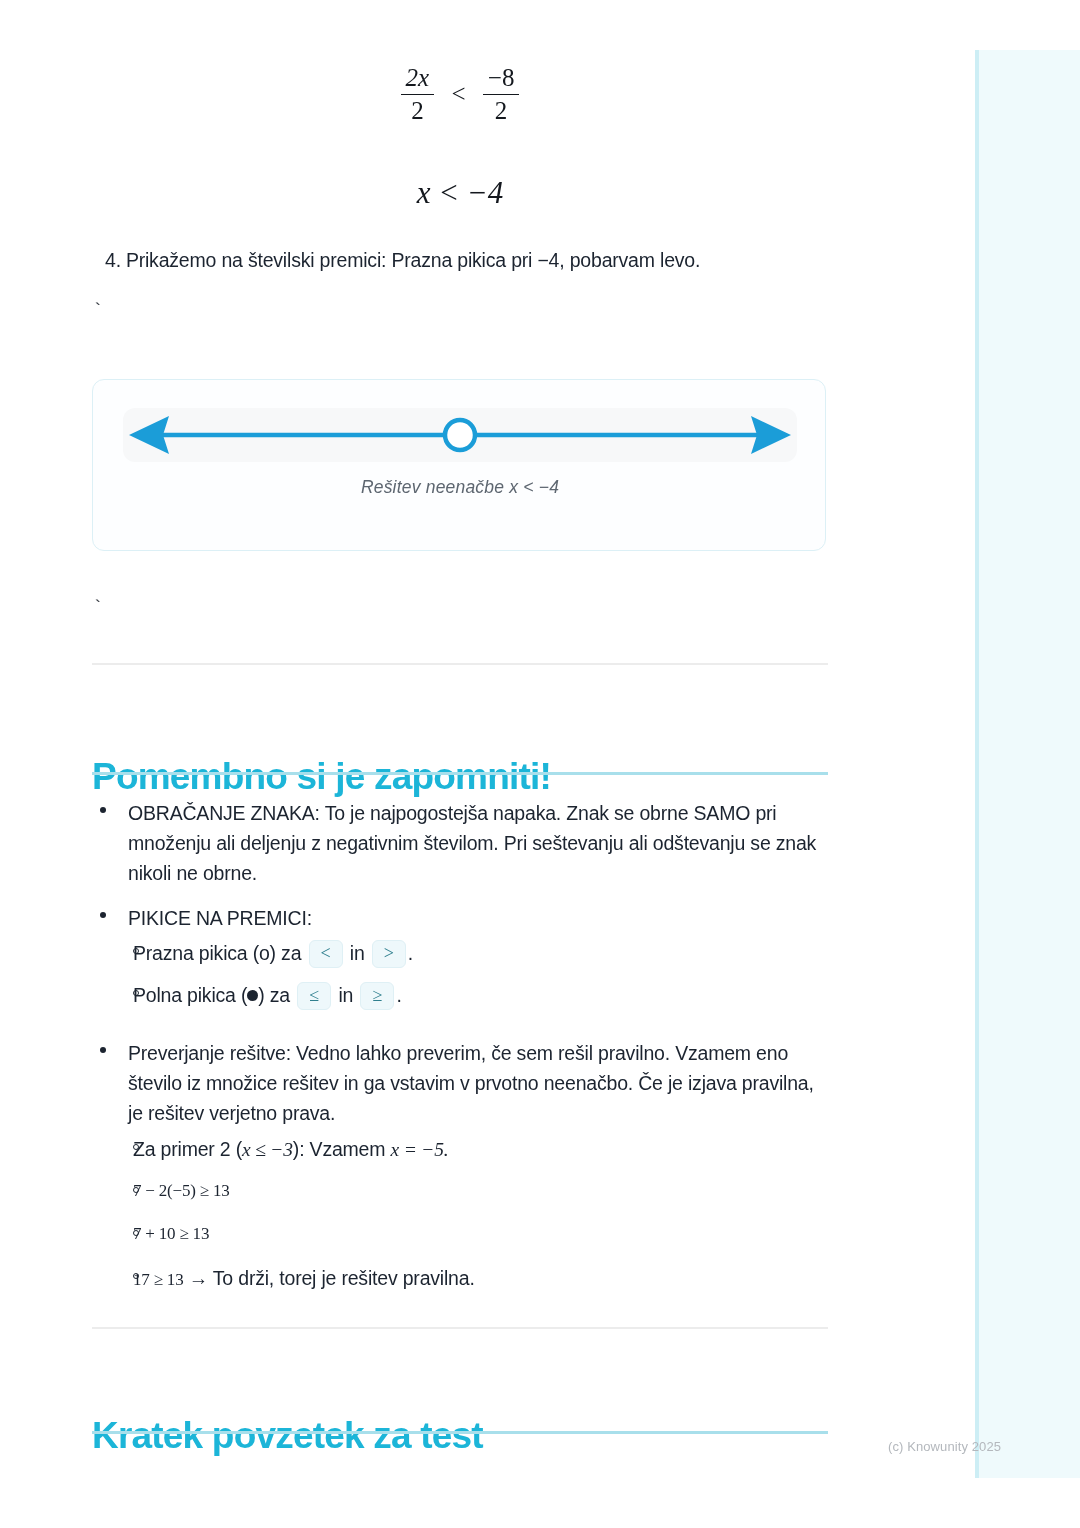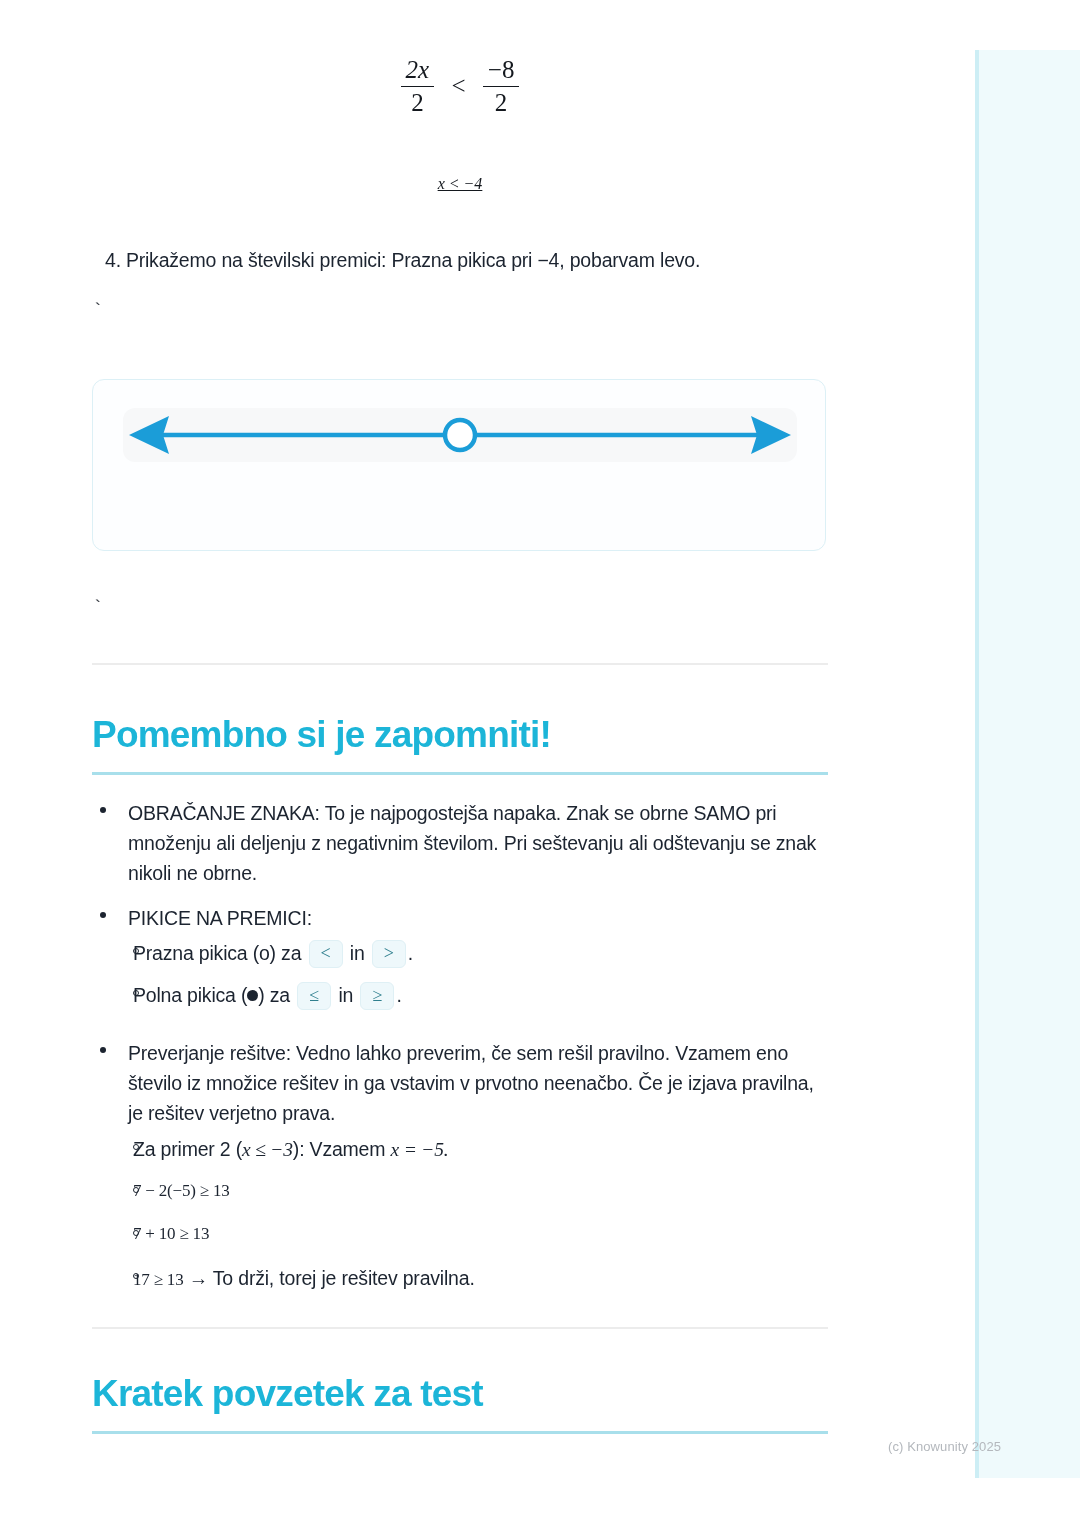--- a/index.html
+++ b/index.html
@@ -51,21 +51,21 @@
     top: 55px;
     width: 736px;
     text-align: center;
     font-size: 25px;
   }
   .frac {
     display: inline-block;
     vertical-align: middle;
     text-align: center;
     line-height: 1.18;
-    margin: 0 4px;
+    margin: 8px 4px;
   }
   .frac .num {
     display: block;
     padding: 0 5px 1px 5px;
     border-bottom: 1.6px solid #14181e;
   }
   .frac .den {
     display: block;
     padding-top: 1px;
   }
@@ -75,22 +75,21 @@
     margin: 0 7px;
     font-size: 25px;
   }
 
   #eq-solution {
     position: absolute;
     left: 0;
     top: 175px;
     width: 736px;
     text-align: center;
-    font-size: 16px;
-    text-decoration: underline;
+    font-size: 31px;
   }
 
   
   #step-4 {
     position: absolute;
     left: 13px;
     top: 246px;
     width: 723px;
     font-size: 19.5px;
     line-height: 1.5;
@@ -160,20 +159,21 @@
   #rule-bottom { top: 1327px; }
 
   .section-heading {
     position: absolute;
     left: 0;
     width: 736px;
     color: #1cb5d8;
     font-size: 37px;
     font-weight: 700;
     letter-spacing: -0.8px;
+    margin-top: 42px;
   }
   .heading-underline {
     position: absolute;
     left: 0;
     width: 736px;
     height: 2.5px;
     background: #a8dfeb;
   }
   #heading-important { top: 714px; }
   #underline-important { top: 772px; }
@@ -301,20 +301,21 @@
   <span id="tick-1" class="tick">`</span>
 
   <div id="numberline-card">
     <div id="numberline-track"></div>
     <svg id="numberline-svg" width="674" height="54" viewBox="0 0 674 54">
       <line x1="36" y1="27" x2="638" y2="27" stroke="#1b9dd8" stroke-width="4.5"></line>
       <polygon points="6,27 46,8 40,27 46,46" fill="#1b9dd8"></polygon>
       <polygon points="668,27 628,8 634,27 628,46" fill="#1b9dd8"></polygon>
       <circle cx="337" cy="27" r="15" fill="#ffffff" stroke="#1b9dd8" stroke-width="4.5"></circle>
     </svg>
+    <div id="numberline-caption">Rešitev neenačbe x &lt; −4</div>
   </div>
 
   <span id="tick-2" class="tick">`</span>
 
   <div id="rule-top" class="rule"></div>
 
   <div id="heading-important" class="section-heading">Pomembno si je zapomniti!</div>
   <div id="underline-important" class="heading-underline"></div>
 
   <div id="rule-bottom" class="rule"></div>

